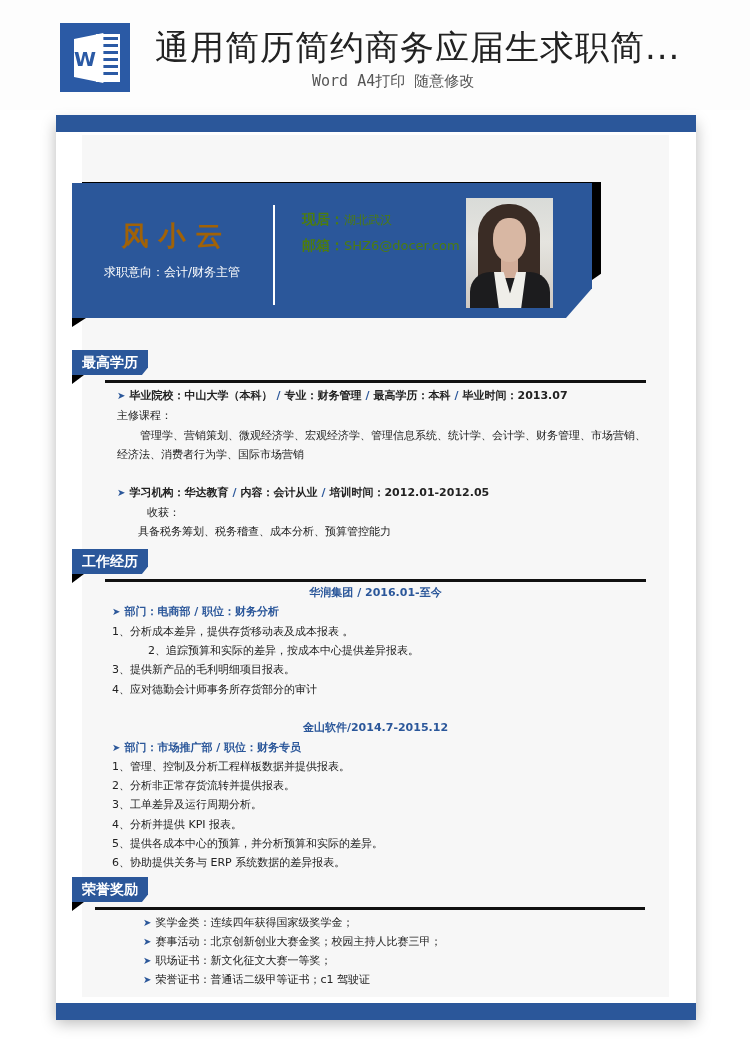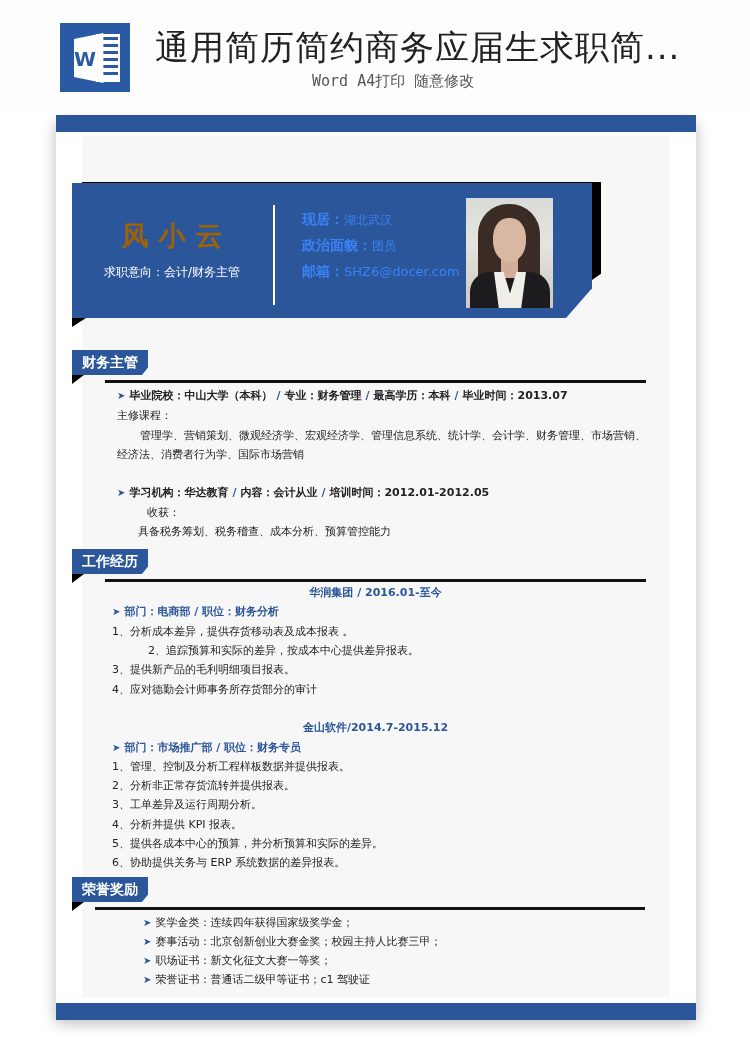--- a/index.html
+++ b/index.html
@@ -23,21 +23,21 @@
   .sheet .bar-bottom { position: absolute; left: 0; top: 888px; width: 640px; height: 17px; background: #2b579a; }
   .sheet .inner { position: absolute; left: 26px; top: 20px; width: 587px; height: 862px; background: #f7f7f7; }
 
   
   .banner-shadow { position: absolute; left: 82px; top: 182px; width: 519px; height: 135px; background: #000; clip-path: polygon(0 0, 100% 0, 100% 68%, 88% 100%, 0 100%); }
   .banner { position: absolute; left: 72px; top: 183px; width: 520px; height: 135px; background: #2b579a; clip-path: polygon(0 0, 100% 0, 100% 100%, 100% 100%, 0 100%); }
   .banner-fold { position: absolute; left: 72px; top: 318px; width: 0; height: 0; border-top: 9px solid #000; border-left: 14px solid transparent; }
   .name { position: absolute; left: 72px; top: 218px; width: 200px; text-align: center; color: #a16207; font-size: 27px; font-weight: bold; letter-spacing: 10px; padding-left: 10px; }
   .intent { position: absolute; left: 72px; top: 264px; width: 200px; text-align: center; color: #fff; font-size: 12px; }
   .vdivider { position: absolute; left: 273px; top: 205px; width: 2px; height: 100px; background: #fff; }
-  .info { position: absolute; left: 302px; top: 206px; color: #3b82f6; }
+  .info { position: absolute; left: 302px; top: 206px; color: #4d7c0f; }
   .info .row { height: 26px; line-height: 26px; white-space: nowrap; }
   .info .k { font-weight: bold; font-size: 14px; }
   .info .v { font-size: 12px; }
   .photo { position: absolute; left: 466px; top: 198px; width: 87px; height: 110px; background: linear-gradient(180deg, #d9dbd8 0%, #e5e4df 40%, #cfc9c2 100%); overflow: hidden; }
   .photo .hair { position: absolute; left: 12px; top: 6px; width: 62px; height: 92px; background: #3a2c25; border-radius: 30px 30px 10px 10px; }
   .photo .face { position: absolute; left: 27px; top: 20px; width: 33px; height: 44px; background: #d8b7a3; border-radius: 45% 45% 48% 48%; }
   .photo .neck { position: absolute; left: 35px; top: 60px; width: 17px; height: 20px; background: #d2ad99; }
   .photo .jacket { position: absolute; left: 4px; top: 74px; width: 80px; height: 40px; background: #1c1c1e; border-radius: 20px 20px 0 0; }
   .photo .collar { position: absolute; left: 28px; top: 74px; width: 32px; height: 36px; background: #efeee9; clip-path: polygon(0 0, 30% 0, 50% 60%, 70% 0, 100% 0, 85% 100%, 15% 100%); }
 
@@ -89,37 +89,34 @@
 <div class="intent">
   <span>求职意向：</span><span>会计/财务主管</span>
 </div>
 <div class="vdivider"></div>
 
 <div class="info">
   <div class="row">
     <span class="k">现居：</span><span class="v">湖北武汉</span>
   </div>
   <div class="row">
-    <span class="k">政治面貌：</span><span class="v">团员</span>
-  </div>
-  <div class="row">
     <span class="k">邮箱：</span><span class="v" style="font-size:13px">SHZ6@docer.com</span>
   </div>
 </div>
 
 <div class="photo">
   <div class="hair"></div>
   <div class="jacket"></div>
   <div class="neck"></div>
   <div class="collar"></div>
   <div class="face"></div>
 </div>
 
 <div class="sec" style="top:350px;">
-  <div class="tag">财务主管</div>
+  <div class="tag">最高学历</div>
   <div class="fold"></div>
 </div>
 <div class="sec-line" style="left:105px; top:380px; width:541px;"></div>
 
 <div class="txt bold" style="left:117px; top:388px;">
   <span class="arrow">➤</span><span>毕业院校：中山大学（本科）</span><span class="slash">/</span><span>专业：财务管理</span><span class="slash">/</span><span>最高学历：本科</span><span class="slash">/</span><span>毕业时间：2013.07</span>
 </div>
 <div class="txt" style="left:117px; top:408px;">主修课程：</div>
 <div class="txt" style="left:140px; top:428px;">管理学、营销策划、微观经济学、宏观经济学、管理信息系统、统计学、会计学、财务管理、市场营销、</div>
 <div class="txt" style="left:117px; top:447px;">经济法、消费者行为学、国际市场营销</div>

